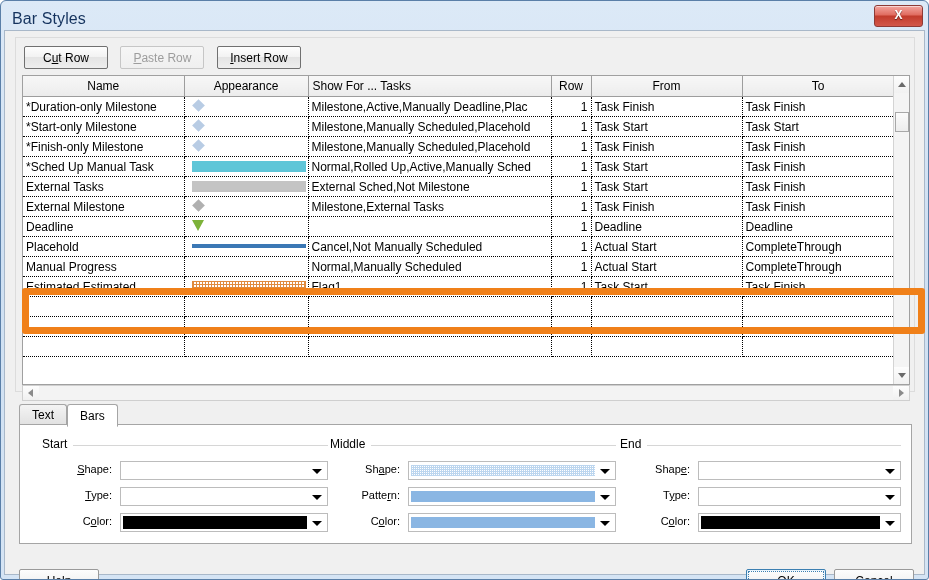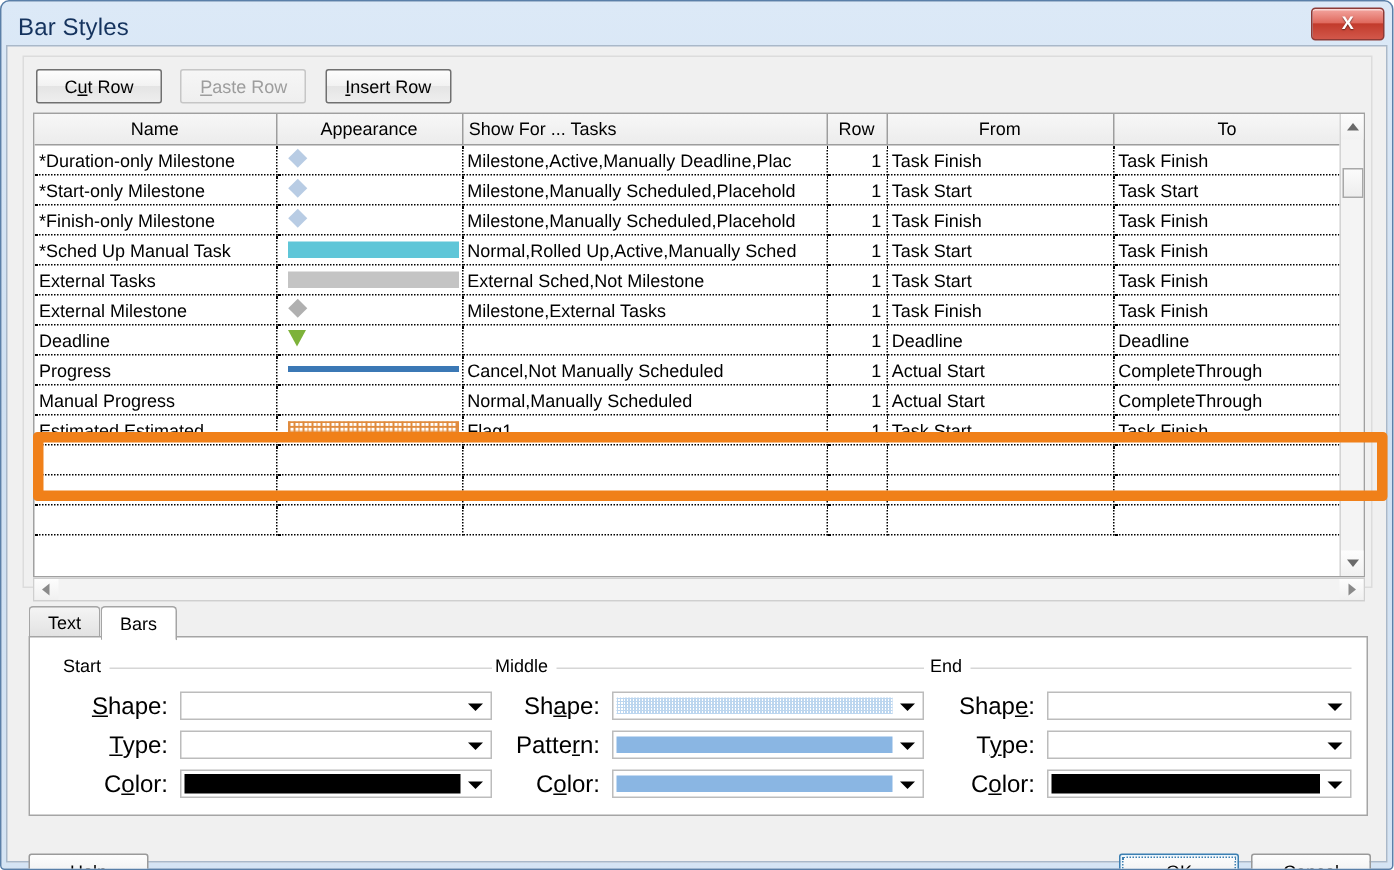--- a/index.html
+++ b/index.html
@@ -286,21 +286,21 @@
     z-index: 2;
   }
   .grp-line {
     position: absolute;
     top: 8px; left: 0;
     height: 1px;
     background: #d6d6d6;
   }
   .field-label {
     position: absolute;
-    font-size: 16px;
+    font-size: 11px;
     color: #000;
     text-align: right;
   }
   .combo {
     position: absolute;
     height: 19px;
     border: 1px solid #bcbcbc;
     background: #fff;
     box-sizing: border-box;
     cursor: pointer;
@@ -469,21 +469,21 @@
                   <div class="app-cell">
                     <span class="arrow-down" style="border-left:6px solid transparent;border-right:6px solid transparent;border-top:11px solid #7DB23A;"></span>
                   </div>
                 </td>
                 <td class="c-show"></td>
                 <td class="c-row">1</td>
                 <td class="c-from">Deadline</td>
                 <td class="c-to">Deadline</td>
               </tr>
               <tr>
-                <td class="c-name">Progress</td>
+                <td class="c-name">Placehold</td>
                 <td class="c-app">
                   <div class="app-cell">
                     <span class="thinbar" style="background:#3b78b5;"></span>
                   </div>
                 </td>
                 <td class="c-show">Cancel,Not Manually Scheduled</td>
                 <td class="c-row">1</td>
                 <td class="c-from">Actual Start</td>
                 <td class="c-to">CompleteThrough</td>
               </tr>

